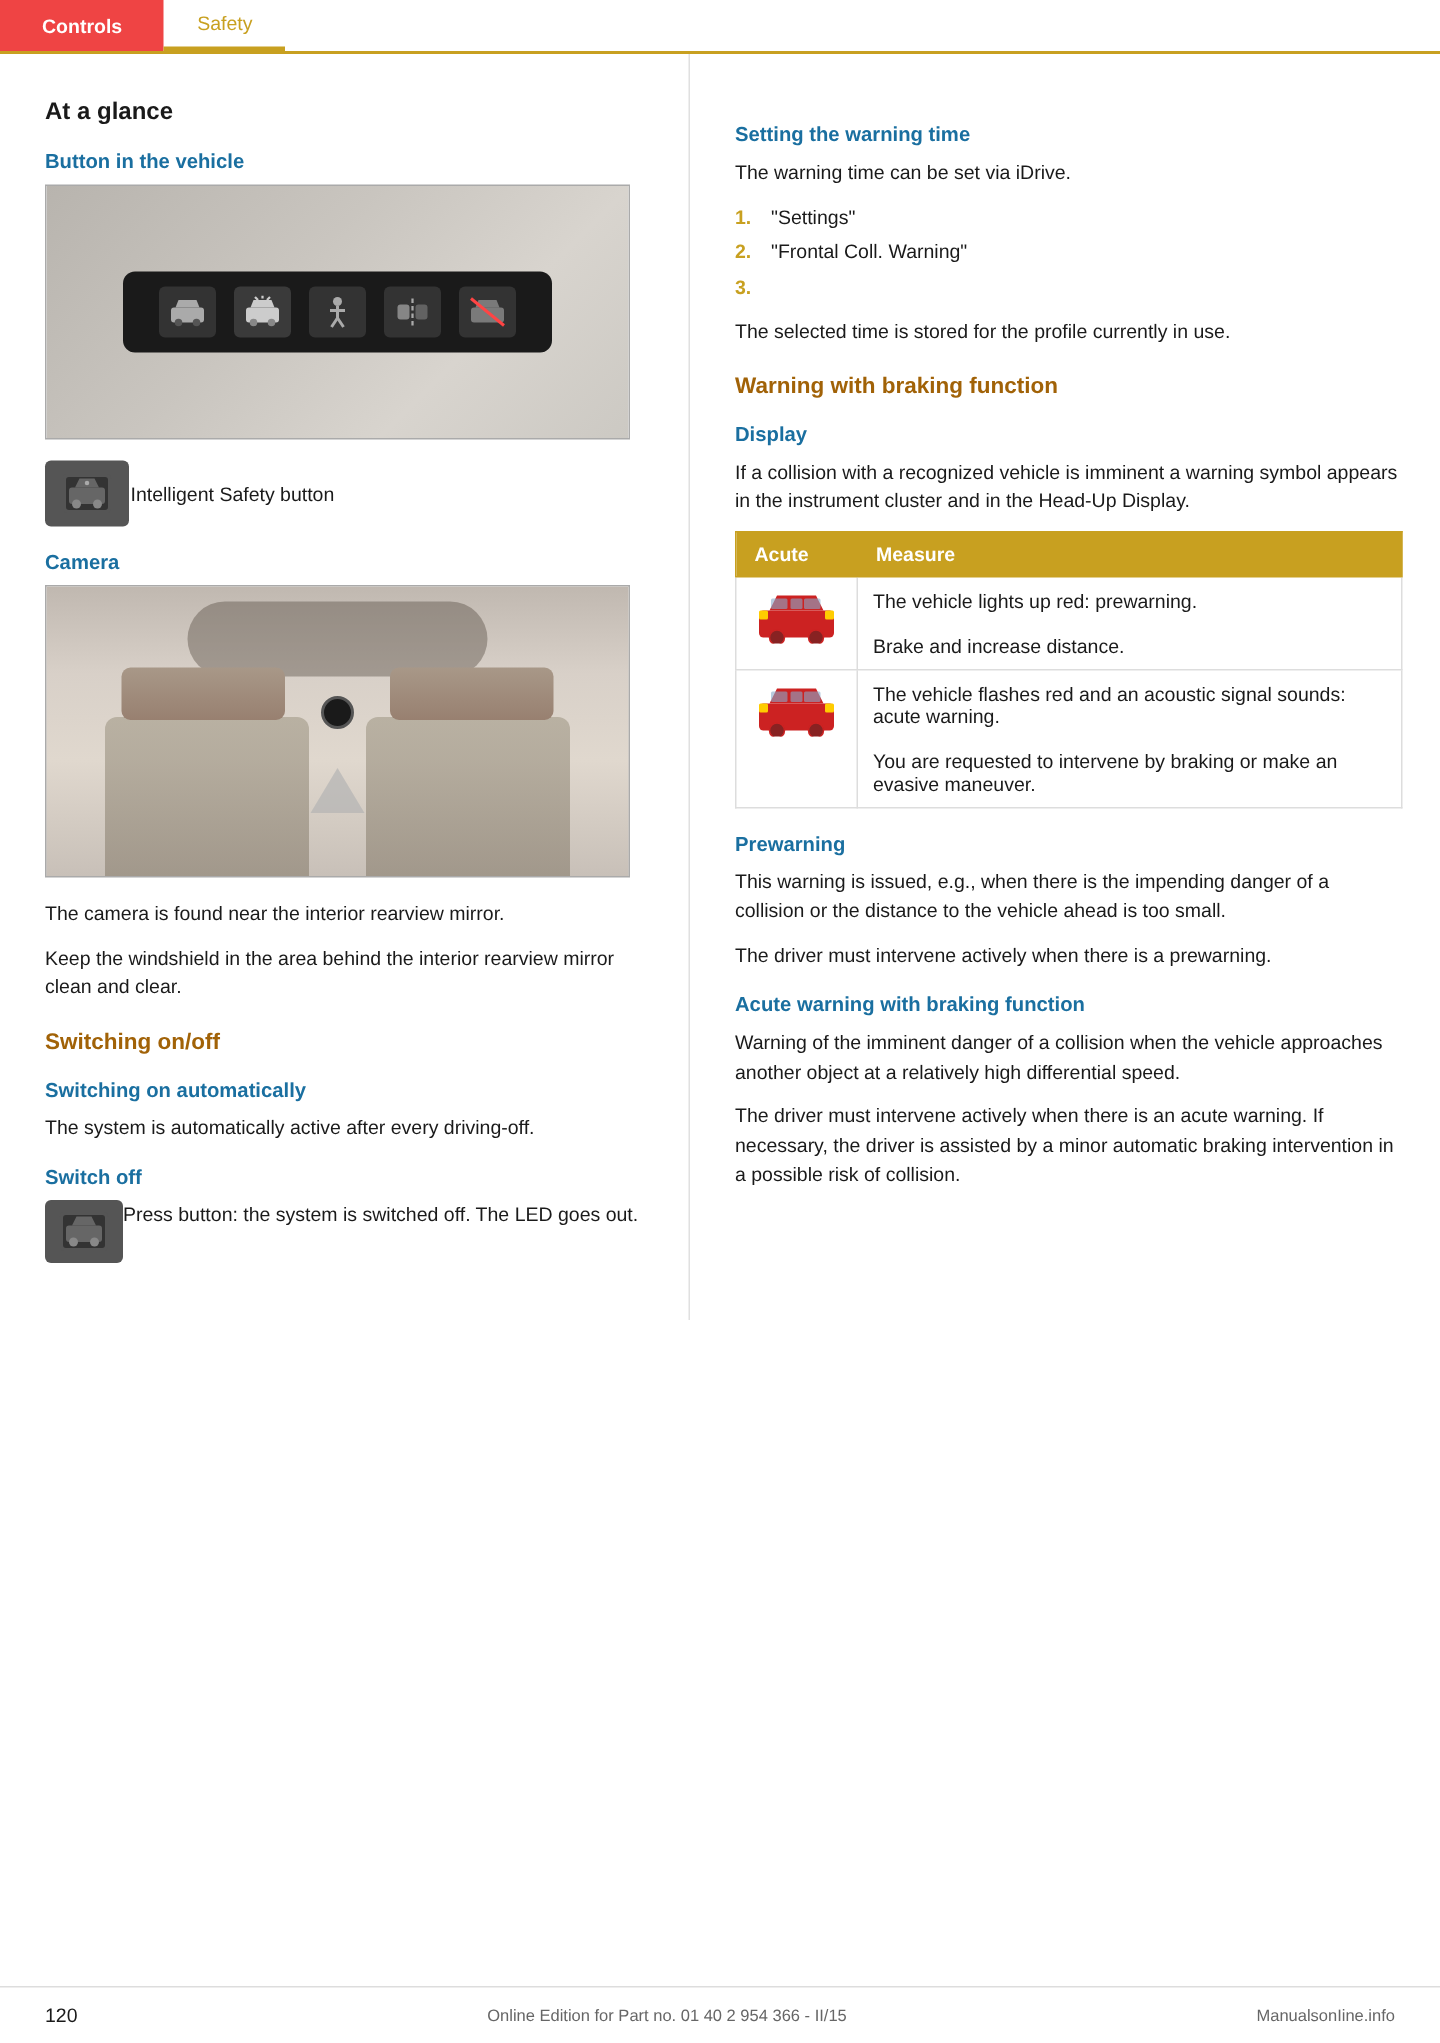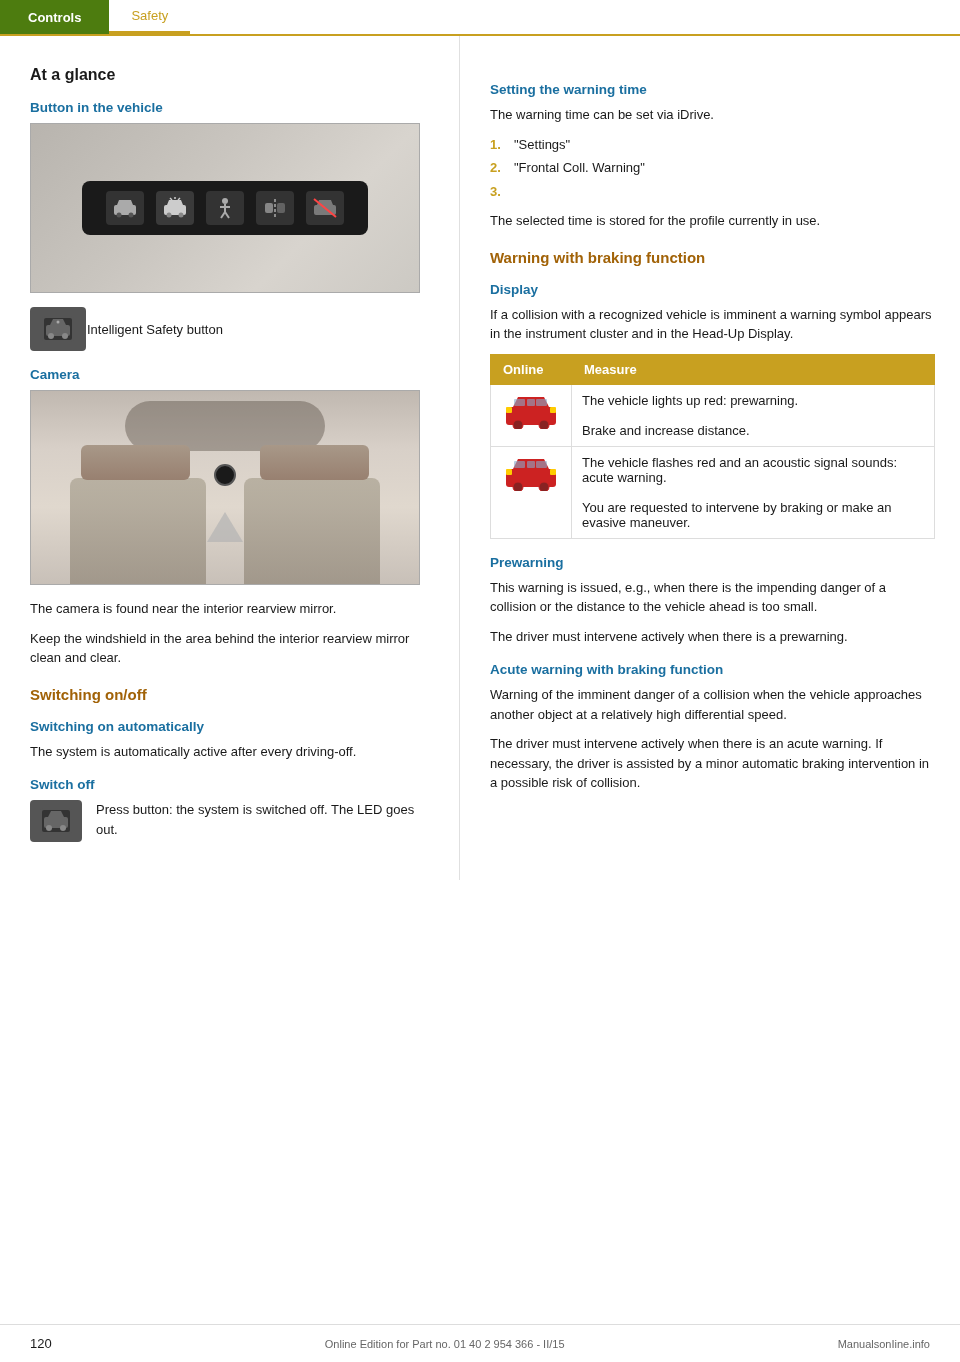--- a/index.html
+++ b/index.html
@@ -14,21 +14,21 @@
     }
 
     
     .header-tabs {
       display: flex;
       height: 36px;
       background: #fff;
       border-bottom: 2px solid #c8a020;
     }
     .tab-controls {
-      background: #4d7c0f;
+      background: #ef4444;
       color: #fff;
       padding: 0 28px;
       display: flex;
       align-items: center;
       font-size: 13px;
       font-weight: bold;
     }
     .tab-safety {
       color: #c8a020;
       padding: 0 22px;
@@ -165,21 +165,20 @@
     }
     .safety-icon-box svg {
       width: 34px;
       height: 28px;
     }
 
     
     .switchoff-row {
       display: flex;
       align-items: flex-start;
-      gap: 14px;
       margin-bottom: 8px;
     }
 
     
     .numbered-list {
       list-style: none;
       margin-bottom: 10px;
     }
     .numbered-list li {
       display: flex;
@@ -402,21 +401,21 @@
     <p class="body-text">The selected time is stored for the profile currently in use.</p>
 
     <div class="section-title-h2">Warning with braking function</div>
 
     <div class="section-title-blue">Display</div>
     <p class="body-text">If a collision with a recognized vehicle is imminent a warning symbol appears in the instrument cluster and in the Head-Up Display.</p>
 
     <table class="warning-table">
       <thead>
         <tr>
-          <th>Online</th>
+          <th>Acute</th>
           <th>Measure</th>
         </tr>
       </thead>
       <tbody>
 
         <tr>
           <td>
             <div class="car-symbol">
               <svg width="52" height="34" viewBox="0 0 52 34">
                 <rect x="1" y="12" width="50" height="18" rx="3" fill="#cc2222"></rect>

